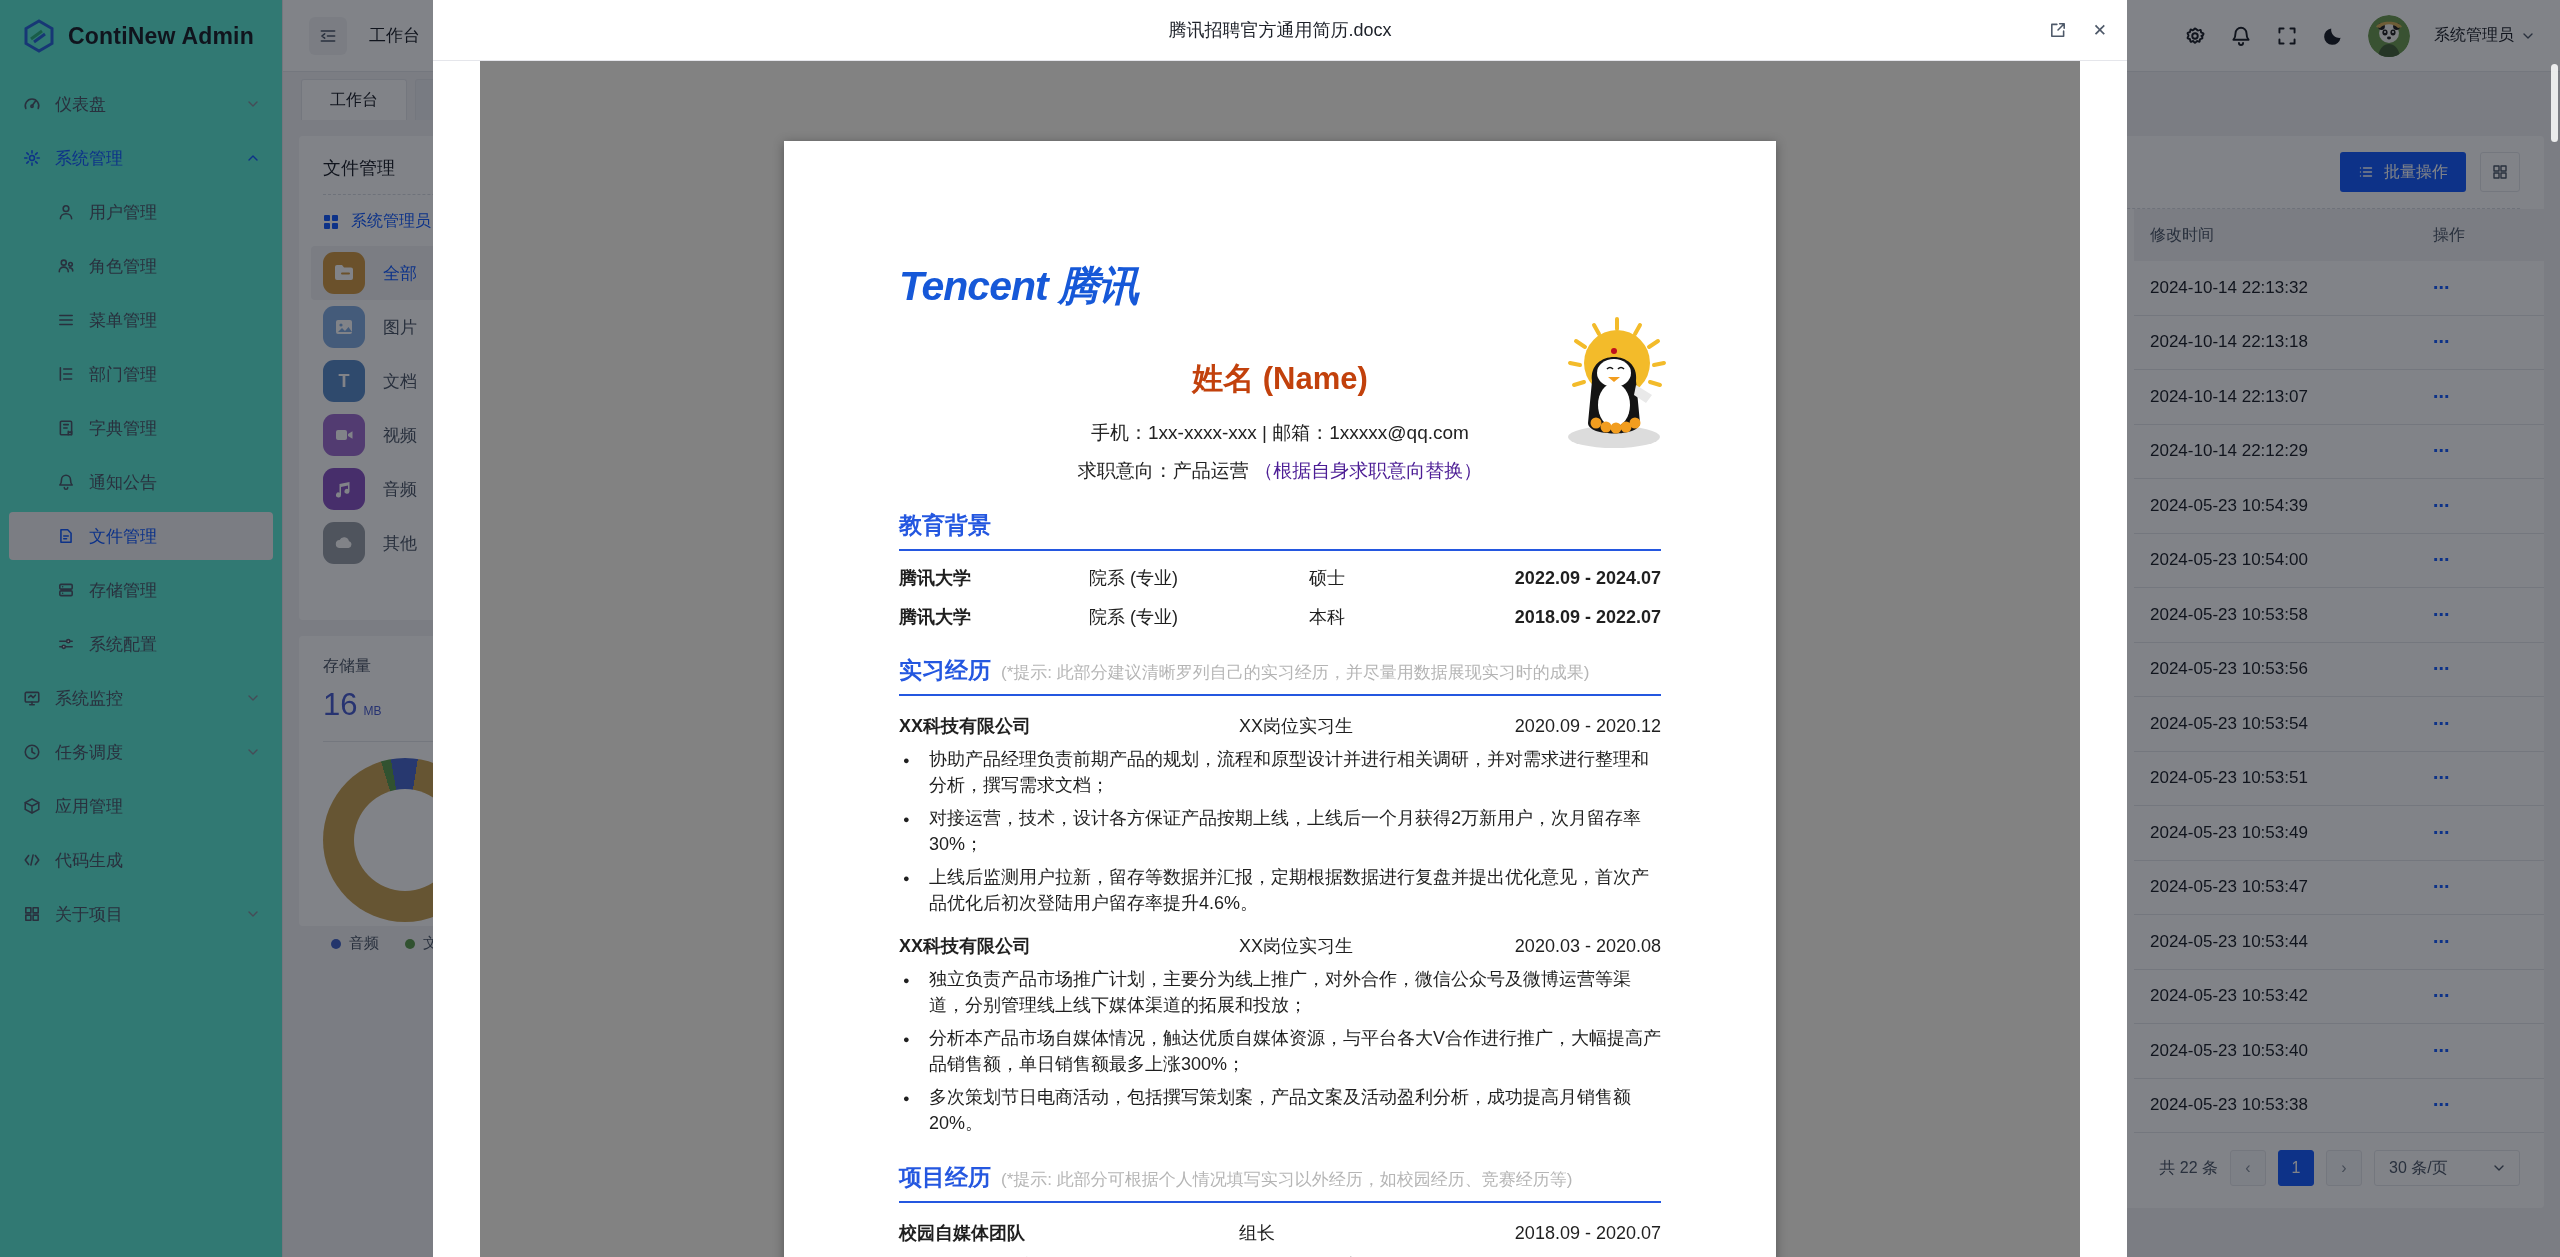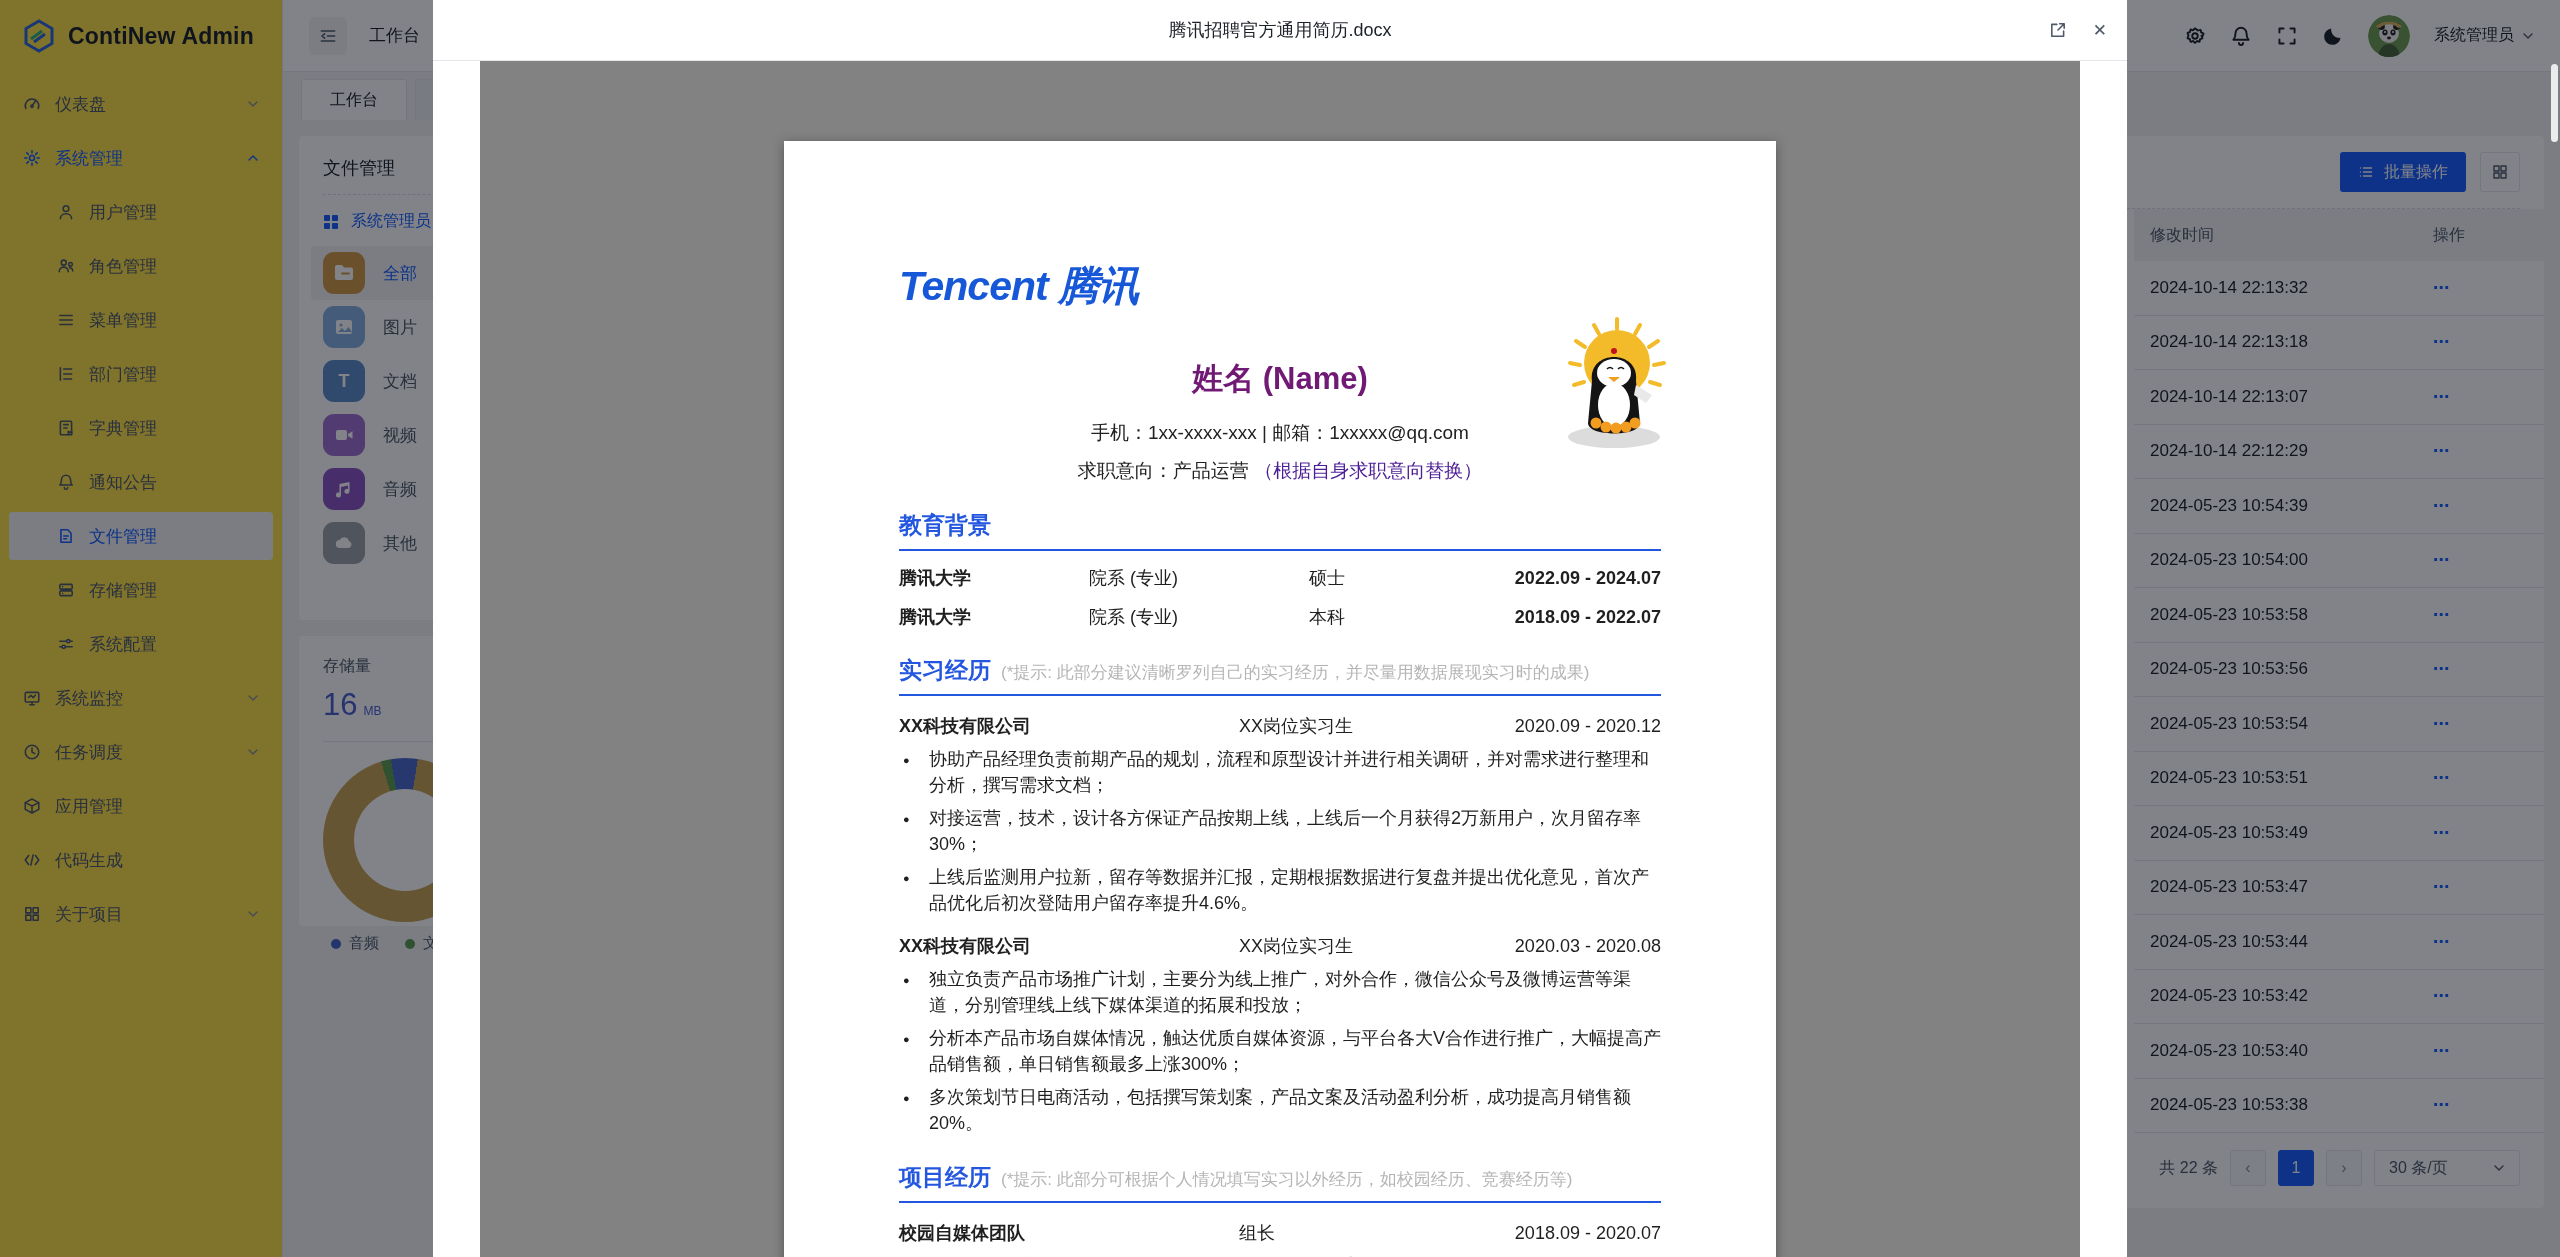--- a/index.html
+++ b/index.html
@@ -5,21 +5,21 @@
   * { margin:0; padding:0; box-sizing:border-box; }
   html,body { width:2560px; height:1257px; }
   body {
     position:relative; overflow:hidden; background:#f2f3f5;
     font-family:"Liberation Sans","DejaVu Sans",sans-serif; color:#1d2129;
   }
   .icon svg { display:block; }
   .stroke { stroke:currentColor; fill:none; stroke-width:1.4; stroke-linecap:round; stroke-linejoin:round; }
 
   
-  .sidebar { position:absolute; left:0; top:0; width:283px; height:1257px; background:#fde047; border-right:1px solid #e5e6eb; z-index:1; }
+  .sidebar { position:absolute; left:0; top:0; width:283px; height:1257px; background:#5eead4; border-right:1px solid #e5e6eb; z-index:1; }
   .logo-row { height:72px; display:flex; align-items:center; gap:12px; padding-left:22px; }
   .logo-text { font-size:23px; font-weight:700; color:#1d2129; letter-spacing:.2px; }
   .menu { padding:8px 9px; }
   .s-item { height:48px; margin-bottom:6px; border-radius:4px; display:flex; align-items:center; gap:14px; padding:0 14px; font-size:17px; color:#4e5969; cursor:pointer; }
   .s-item .lbl { flex:1; }
   .s-item.sub { padding-left:48px; }
   .s-item.active-parent { color:#165dff; }
   .s-item.selected { background:#f2f3f5; color:#165dff; }
   .chev { color:#86909c; }
   .s-item.active-parent .chev { color:#165dff; }
@@ -89,21 +89,21 @@
   .overlay { position:absolute; inset:0; background:rgba(3,8,18,0.5); z-index:50; }
   .modal { position:absolute; left:433px; top:0; width:1694px; height:1257px; background:#fff; z-index:60; }
   .m-head { height:61px; border-bottom:1px solid #e5e6eb; display:flex; align-items:center; padding:0 20px; position:relative; }
   .m-title { position:absolute; left:0; right:0; text-align:center; font-size:18px; color:#1d2129; }
   .m-actions { margin-left:auto; display:flex; align-items:center; gap:26px; color:#4e5969; z-index:2; }
   .m-actions .icon { cursor:pointer; }
   .doc-body { position:absolute; top:61px; left:47px; right:47px; bottom:0; background:#828282; overflow:hidden; }
   .page { width:992px; margin:80px auto 0; background:#fff; min-height:1400px; padding:118px 115px 60px; position:relative; box-shadow:0 2px 10px rgba(0,0,0,.35); color:#1f1f1f; }
 
   .t-logo { font-size:41px; font-weight:800; font-style:italic; color:#1658d8; letter-spacing:-1px; }
-  .r-name { text-align:center; font-size:31px; font-weight:700; margin-top:44px; color:#701a75; }
+  .r-name { text-align:center; font-size:31px; font-weight:700; margin-top:44px; color:#c2410c; }
   .r-contact { text-align:center; font-size:19px; margin-top:20px; color:#222; }
   .r-intent { text-align:center; font-size:19px; margin-top:12px; color:#222; }
   .r-intent .note { color:#4c1d95; }
   .penguin { position:absolute; right:100px; top:170px; }
 
   .sec { margin-top:26px; }
   .sec-head { display:flex; align-items:baseline; gap:10px; }
   .sec-title { font-size:23px; font-weight:700; color:#2457e0; }
   .sec-hint { font-size:17px; color:#b5b5b5; }
   .rule { height:2px; background:#2457e0; margin-top:8px; }

